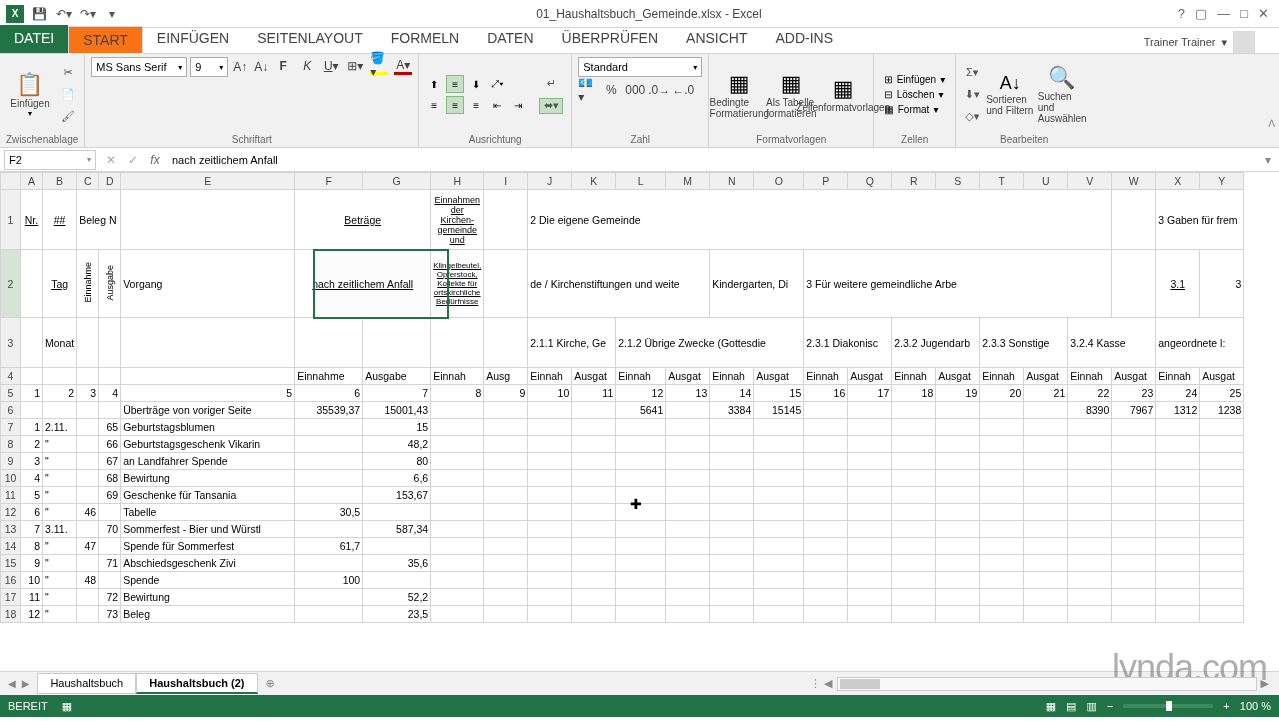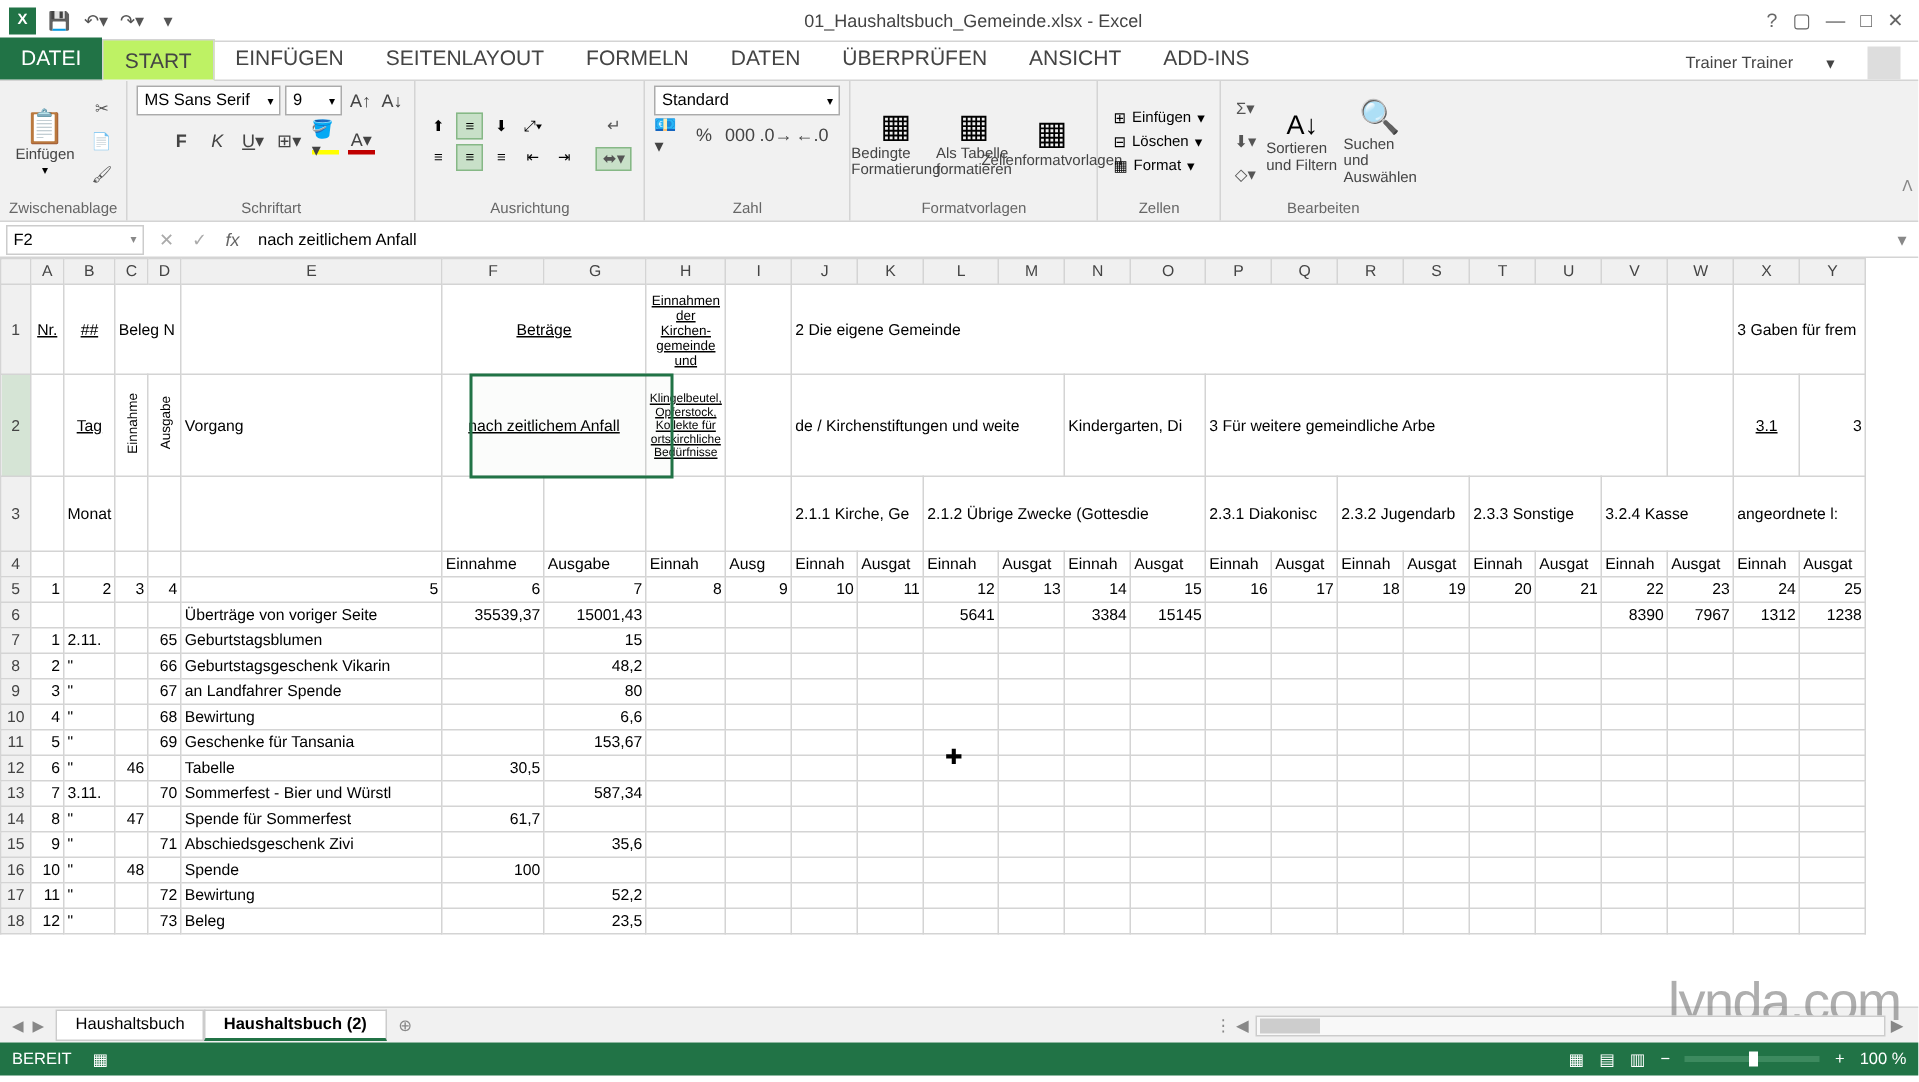--- a/index.html
+++ b/index.html
@@ -6,22 +6,22 @@
 body { background:#fff; font-size:11px; overflow:hidden; width:1279px; height:721px; }
 .titlebar { height:28px; background:#fff; border-bottom:1px solid #d4d4d4; display:flex; align-items:center; }
 .qat { display:flex; align-items:center; gap:8px; padding-left:6px; }
 .qat-icon { width:16px; height:16px; display:flex; align-items:center; justify-content:center; color:#555; font-size:12px; }
 .excel-logo { width:18px; height:18px; background:#217346; color:#fff; display:flex; align-items:center; justify-content:center; font-weight:bold; font-size:10px; }
 .title-text { flex:1; text-align:center; color:#444; font-size:12px; }
 .win-controls { display:flex; gap:14px; padding-right:10px; color:#666; font-size:13px; }
 .tabs { height:26px; background:#fff; display:flex; align-items:flex-end; border-bottom:1px solid #d4d4d4; }
 .tab { padding:5px 14px; font-size:14px; color:#444; cursor:pointer; text-transform:uppercase; }
 .tab.file { background:#217346; color:#fff; }
-.tab.active { border:1px solid #d4d4d4; border-bottom:1px solid #f1f1f1; background:#bef264; position:relative; top:1px; }
-.account { margin-left:auto; padding-right:12px; display:flex; align-items:center; gap:22px; color:#444; font-size:11px; }
+.tab.active { border:1px solid #d4d4d4; border-bottom:1px solid #f1f1f1; background:#f97316; position:relative; top:1px; }
+.account { margin-left:auto; padding-right:24px; display:flex; align-items:center; gap:6px; color:#444; font-size:11px; }
 .avatar { width:22px; height:22px; background:#ddd; }
 .ribbon { height:94px; background:#f1f1f1; border-bottom:1px solid #d4d4d4; display:flex; }
 .rgroup { border-right:1px solid #d4d4d4; padding:3px 6px 0; display:flex; flex-direction:column; }
 .rgroup-body { flex:1; display:flex; align-items:center; gap:4px; }
 .rgroup-label { text-align:center; font-size:10px; color:#666; padding:2px 0; position:relative; }
 .big-btn { display:flex; flex-direction:column; align-items:center; justify-content:center; width:48px; height:66px; }
 .big-btn .ico { font-size:22px; }
 .big-btn .lbl { font-size:10px; color:#444; }
 .col-btns { display:flex; flex-direction:column; gap:6px; padding:2px; }
 .mini { width:16px; height:16px; font-size:11px; color:#555; display:flex; align-items:center; justify-content:center; }
@@ -118,21 +118,21 @@
         </div>
       <div class="col-btns">
         <div class="mini">✂</div>
         <div class="mini">📄</div>
         <div class="mini">🖌</div>
       </div>
     </div>
     <div class="rgroup-label">Zwischenablage</div>
   </div>
   <div class="rgroup">
-    <div class="rgroup-body" style="flex-direction:column;align-items:center">
+    <div class="rgroup-body" style="flex-direction:row;align-items:flex-start">
       <div class="font-row">
         <div class="font-name">
             <span>MS Sans Serif</span>
             <span style="font-size:8px">▾</span>
           </div>
         <div class="font-size">
             <span>9</span>
             <span style="font-size:8px">▾</span>
           </div>
         <div class="fmt">A↑</div>

